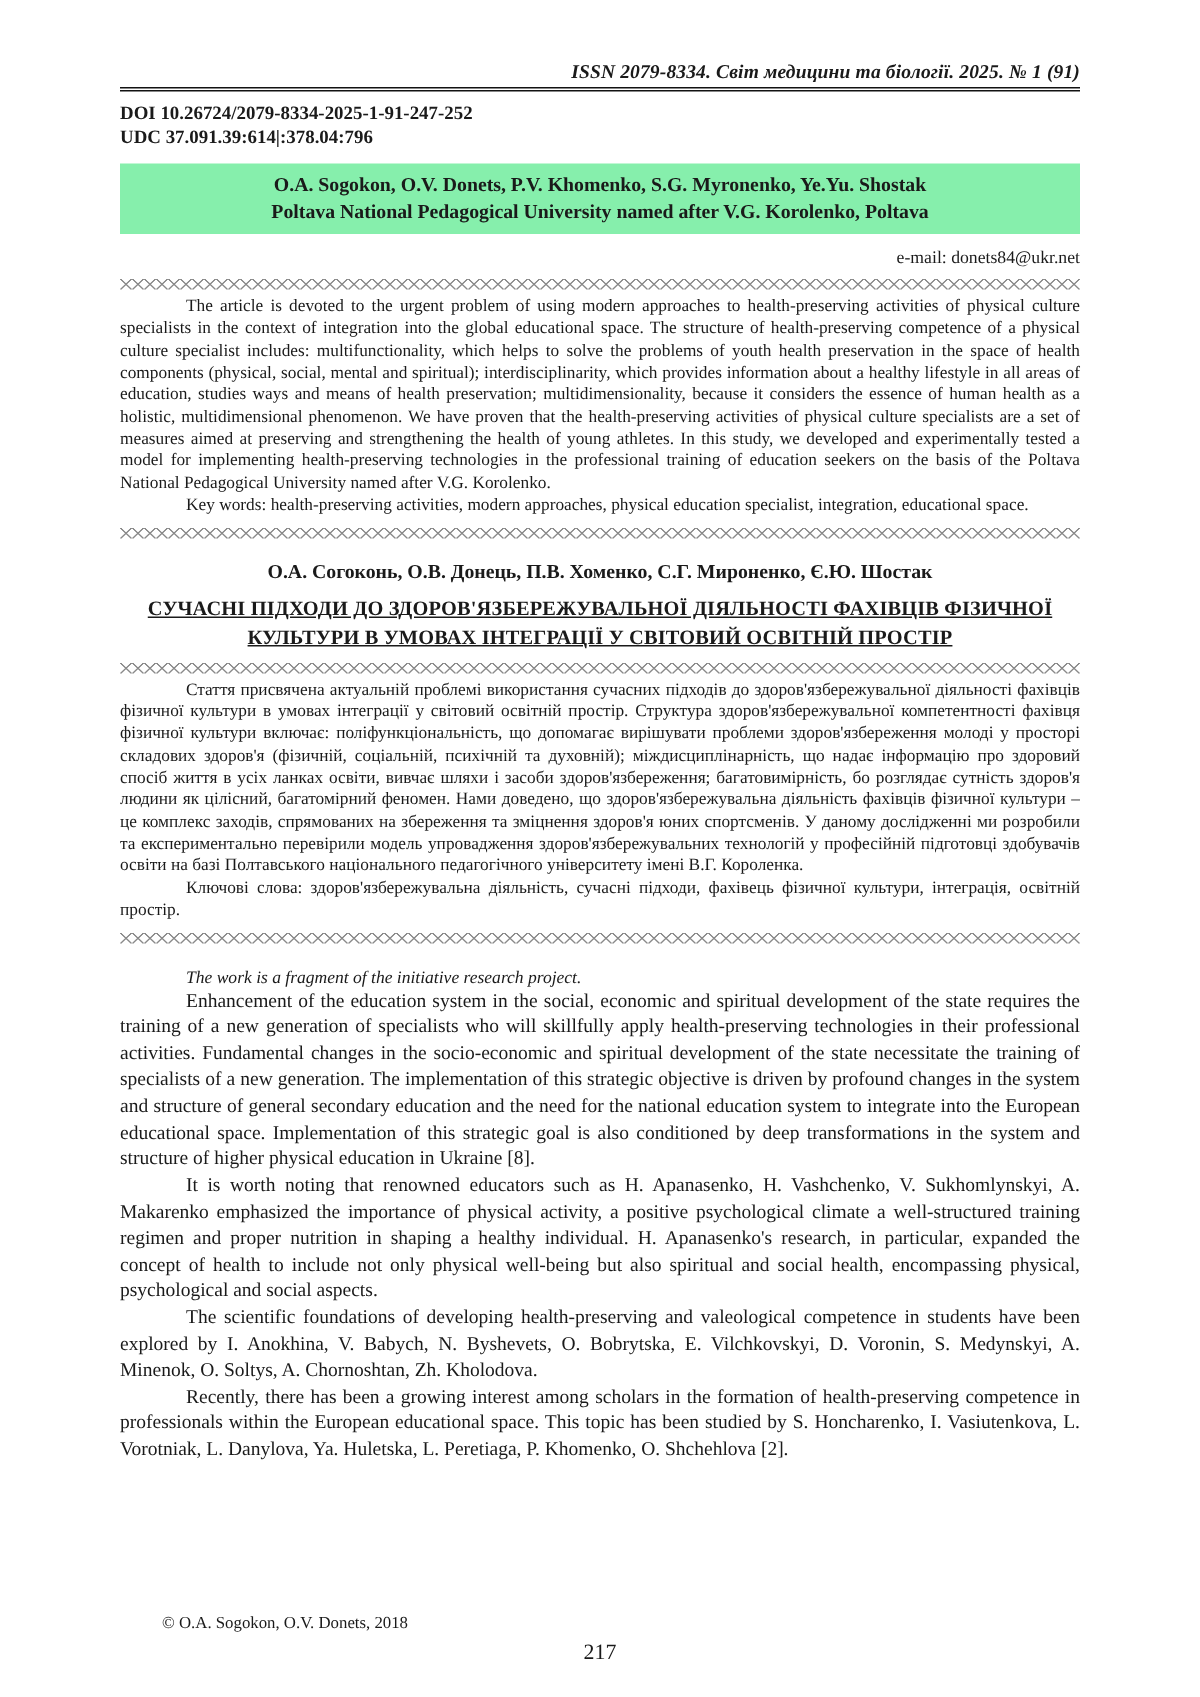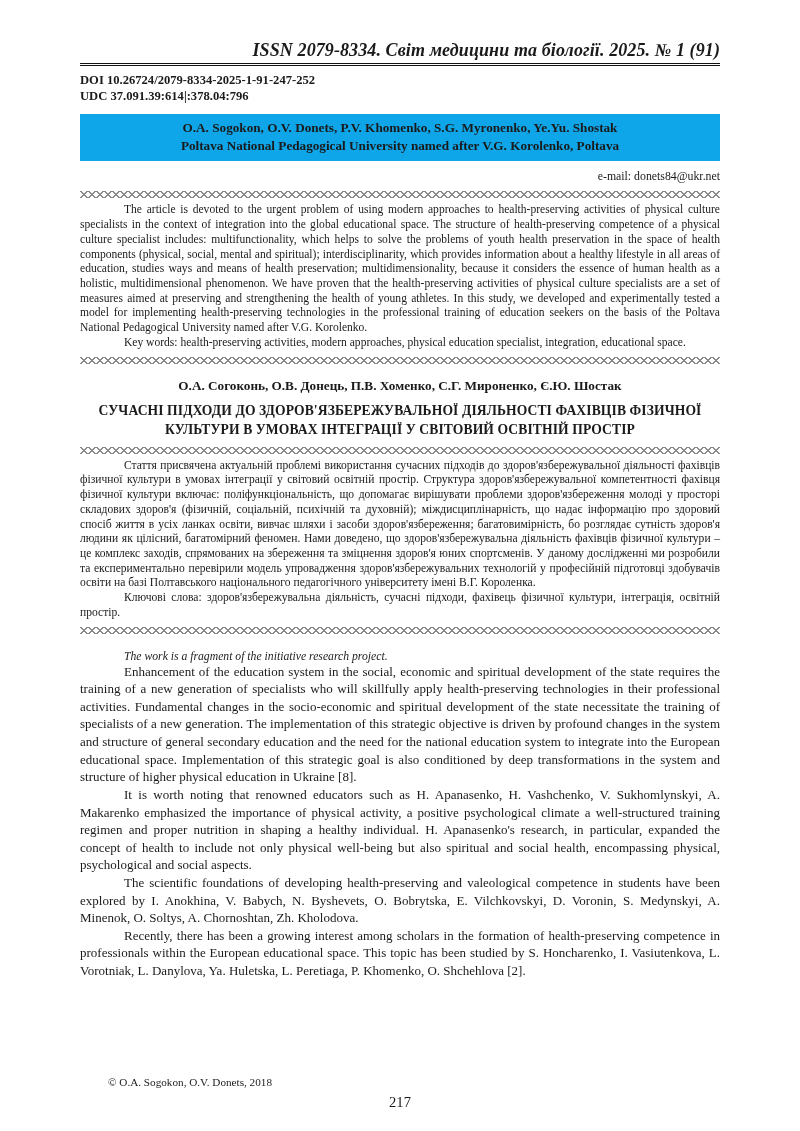--- a/index.html
+++ b/index.html
@@ -19,37 +19,37 @@
     width: 800px;
     height: 1131px;
     padding: 40px 80px 0 80px;
   }
 
   
   .journal-header {
     text-align: right;
     font-style: italic;
     font-weight: bold;
-    font-size: 18px;
+    font-size: 13px;
     letter-spacing: 0.1px;
     padding-bottom: 2px;
   }
   .header-rule {
     border-top: 1.6px solid #111;
     border-bottom: 0.8px solid #111;
     height: 3px;
     margin-bottom: 7px;
   }
 
   
   .ids { font-weight: bold; font-size: 12.6px; line-height: 1.27; }
 
   
   .author-banner {
-    background: #0ea5e9;
+    background: #86efac;
     text-align: center;
     font-weight: bold;
     font-size: 13.2px;
     line-height: 1.38;
     padding: 5px 4px 6px 4px;
     margin-top: 9px;
   }
 
   
   .title-en {
@@ -97,20 +97,21 @@
     font-size: 13.2px;
     margin-top: 14px;
   }
   .title-ua {
     text-align: center;
     font-weight: bold;
     font-size: 13.6px;
     line-height: 1.44;
     margin-top: 7px;
     letter-spacing: 0.1px;
+    text-decoration: underline;
   }
 
   
   .note {
     font-style: italic;
     font-size: 11.7px;
     text-indent: 44px;
     margin-top: 16px;
   }
 

